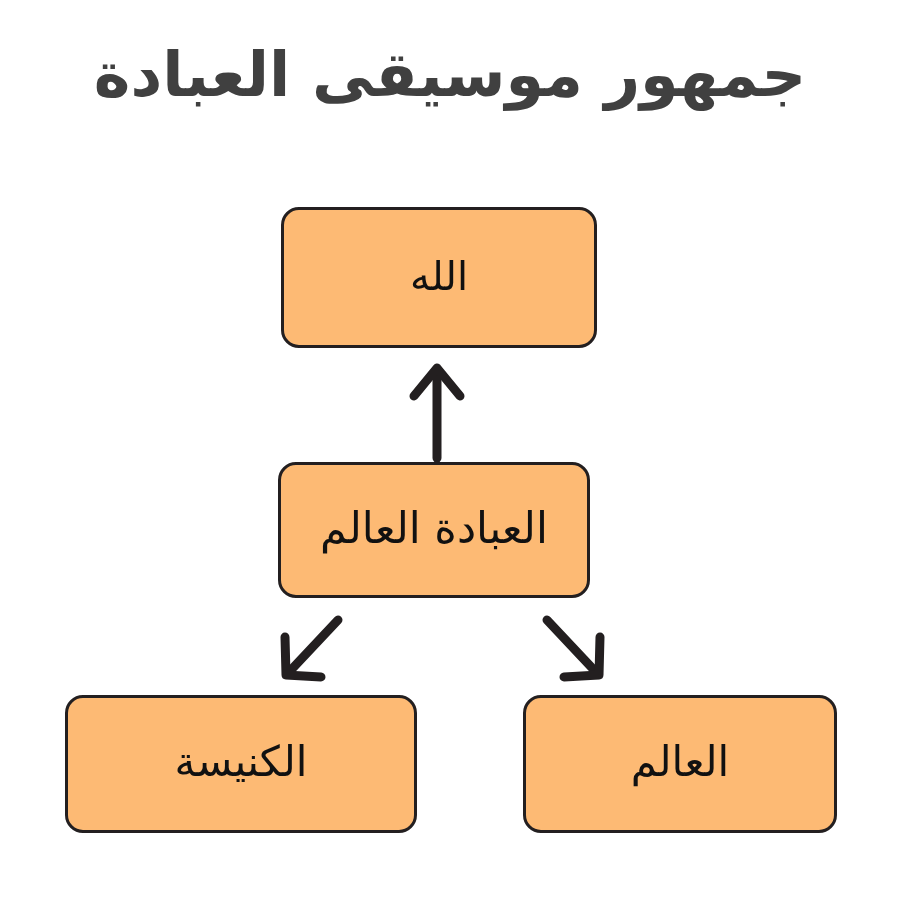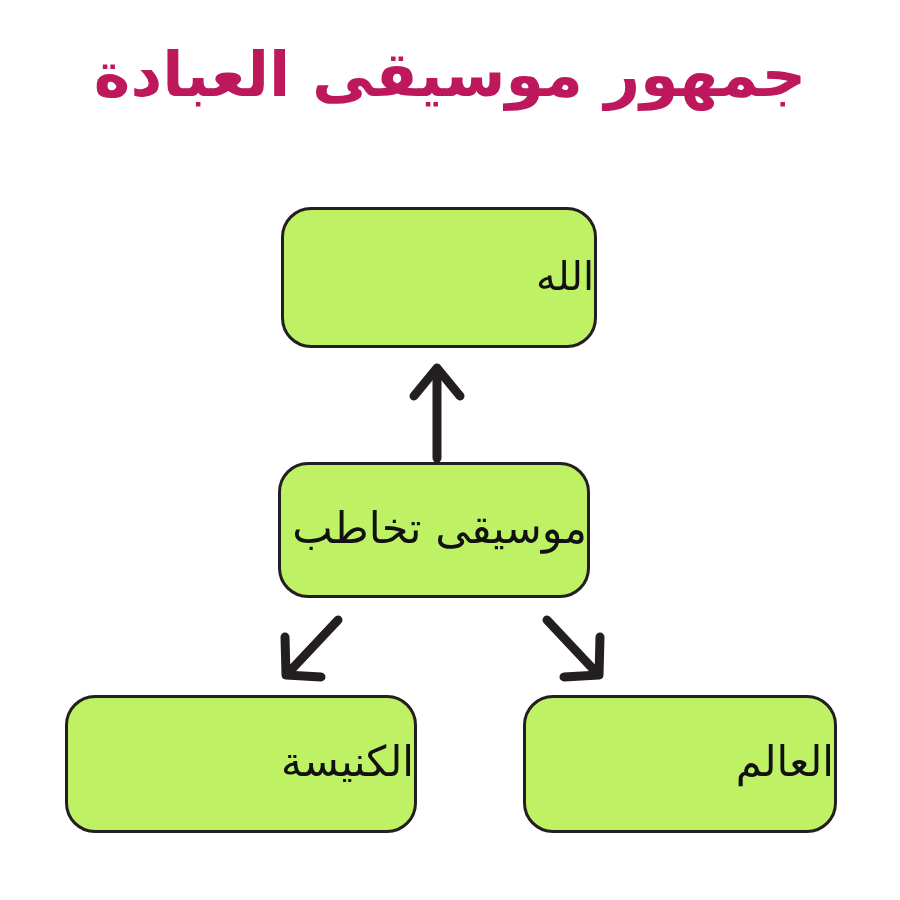--- a/index.html
+++ b/index.html
@@ -26,35 +26,35 @@
     left: 0;
     top: 38px;
     width: 900px;
     text-align: center;
     direction: rtl;
     unicode-bidi: isolate;
     font-family: "DejaVu Sans", sans-serif;
     font-weight: bold;
     font-size: 62px;
     line-height: 1.2;
-    color: #be185d;
+    color: #404040;
     white-space: nowrap;
     letter-spacing: 0;
   }
 
   
   .node {
     position: absolute;
     box-sizing: border-box;
-    background: #bef264;
+    background: #fdba74;
     border: 3.5px solid #231f20;
-    border-radius: 30px;
+    border-radius: 18px;
     display: flex;
     align-items: center;
-    justify-content: flex-start;
+    justify-content: center;
     direction: rtl;
     unicode-bidi: isolate;
     color: #111111;
     font-family: "DejaVu Sans", sans-serif;
     font-size: 42px;
     line-height: 1;
     white-space: nowrap;
     overflow: visible;
   }
   .node-label {
@@ -121,21 +121,21 @@
 
 <div id="canvas">
 
   <div class="title">جمهور موسيقى العبادة</div>
 
   <div class="node" id="node-god">
     <span class="node-label">الله</span>
   </div>
 
   <div class="node" id="node-worship">
-    <span class="node-label">موسيقى تخاطب</span>
+    <span class="node-label">العبادة العالم</span>
   </div>
 
   <div class="node" id="node-church">
     <span class="node-label">الكنيسة</span>
   </div>
 
   <div class="node" id="node-world">
     <span class="node-label">العالم</span>
   </div>
 

